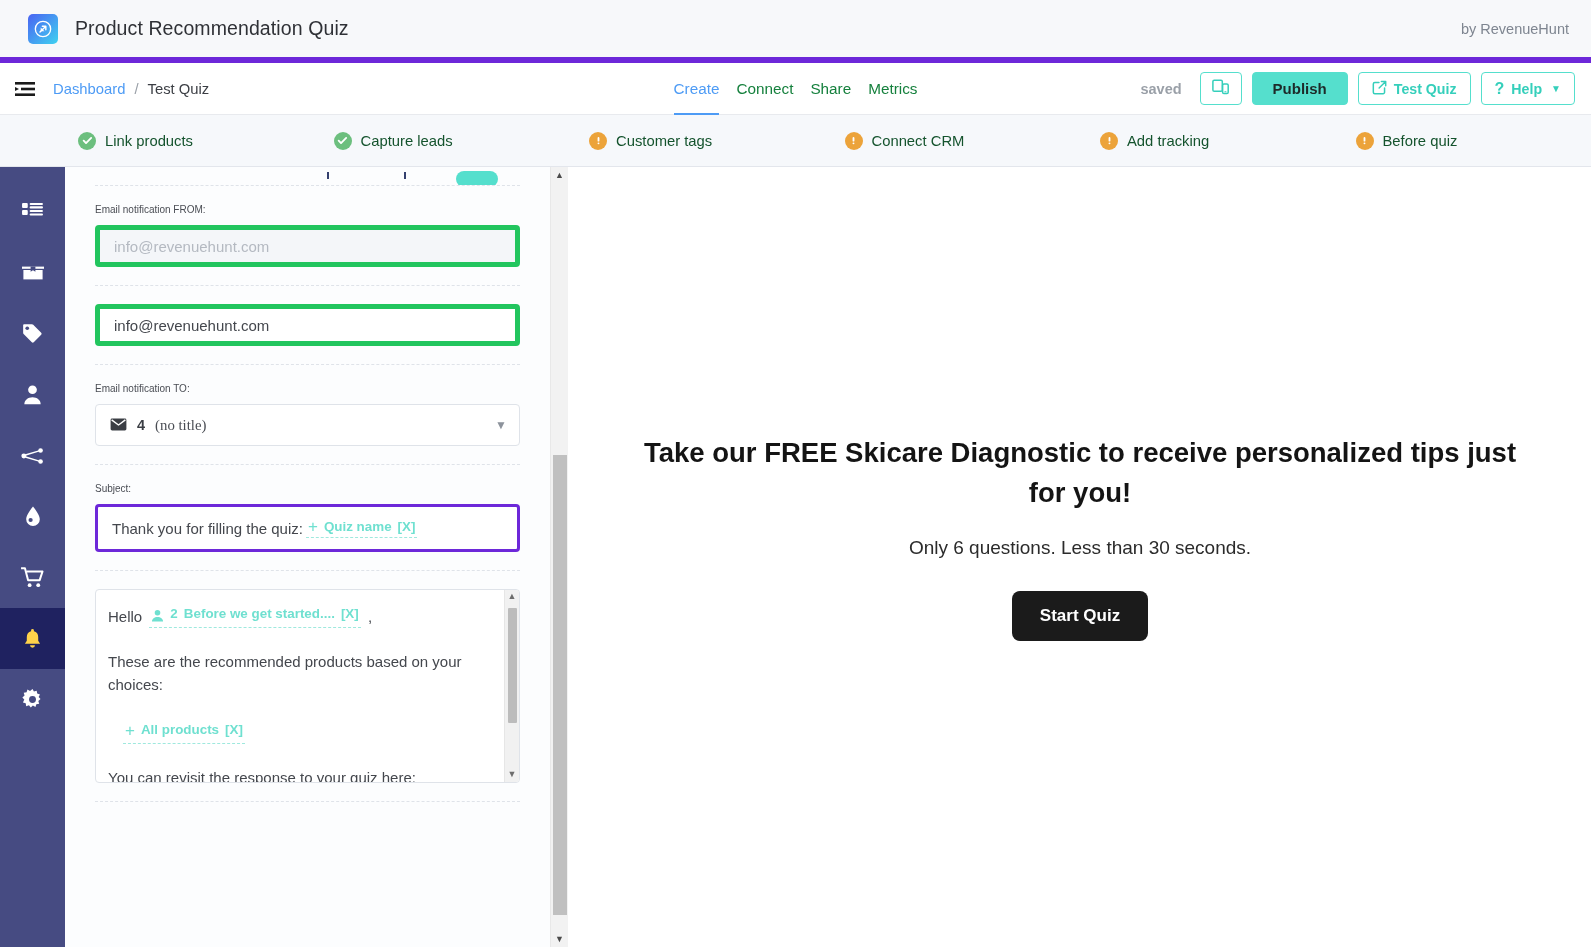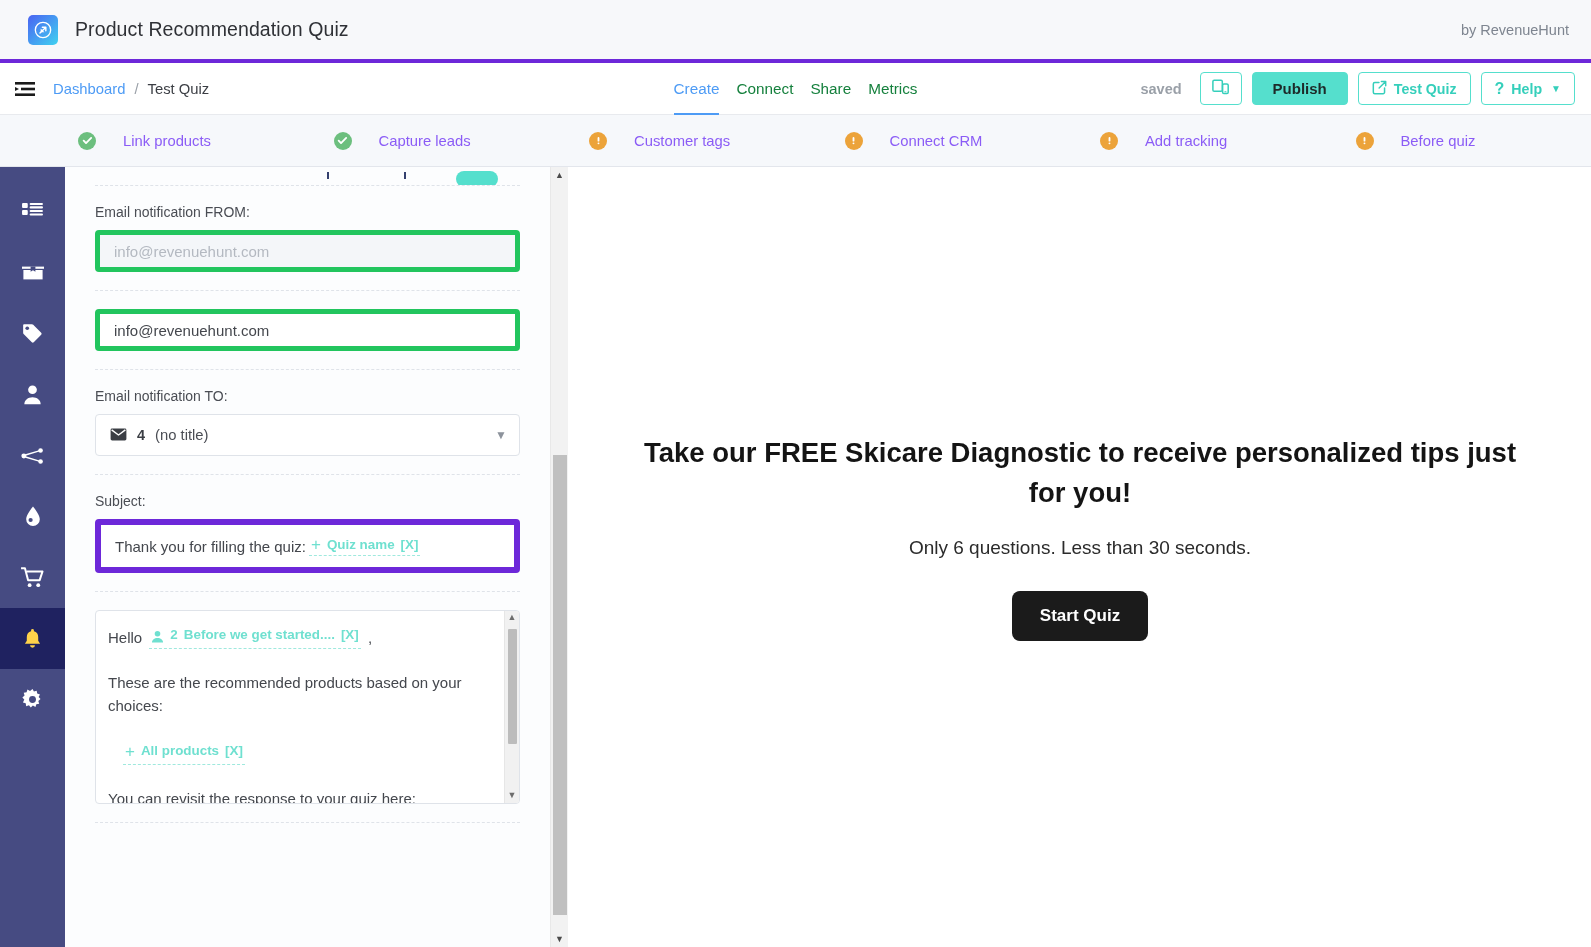--- a/index.html
+++ b/index.html
@@ -8,21 +8,21 @@
     font-family: "Liberation Sans", sans-serif;
     background: #ffffff;
     overflow: hidden;
   }
   body { position: relative; }
 
   
   .brandbar {
     position: absolute; top: 0; left: 0; right: 0; height: 63px;
     background: #f7f8fa;
-    border-bottom: 4px solid #6d28d9;
+    border-bottom: 6px solid #6d28d9;
     display: flex; align-items: center;
     padding: 0 22px 0 28px;
   }
   .brand-logo {
     width: 30px; height: 30px; border-radius: 5px;
     background: linear-gradient(135deg, #4a63f2 0%, #3fd2f0 100%);
     display: flex; align-items: center; justify-content: center;
     flex: 0 0 auto;
   }
   .brand-title {
@@ -75,22 +75,22 @@
   .chev-sm { font-size: 10px; color: #35cfbb; margin-left: 2px; }
 
   
   .checkbar {
     position: absolute; top: 115px; left: 0; right: 0; height: 52px;
     background: #f6f8fb;
     border-bottom: 1px solid #e3e6ec;
     display: flex; align-items: center;
   }
   .check-item {
-    display: flex; align-items: center; gap: 27px;
-    font-size: 14.8px; color: #8b5cf6;
+    display: flex; align-items: center; gap: 9px;
+    font-size: 14.8px; color: #14532d;
     flex: 1 1 0; padding-left: 20px;
   }
   .check-item:first-child { padding-left: 78px; }
   .badge-ico {
     width: 18px; height: 18px; border-radius: 50%;
     display: flex; align-items: center; justify-content: center;
     flex: 0 0 auto;
   }
   .badge-done { background: #6cbf7e; }
   .badge-warn { background: #eca33a; }
@@ -122,39 +122,39 @@
     height: 18px; position: relative; overflow: hidden;
   }
   .cut-dot { position: absolute; top: 5px; width: 2px; height: 7px; background: #34406e; }
   .cut-pill {
     position: absolute; top: 4px; right: 22px; width: 42px; height: 16px;
     border-radius: 8px; background: #55dfcd;
   }
   .divider { border-top: 1px dashed #dfe3e9; margin: 0; }
   .field { padding: 18px 0 18px; }
   .field-label {
-    font-size: 14px; color: #4a4d54; margin-bottom: 10px;
+    font-size: 10px; color: #4a4d54; margin-bottom: 10px;
   }
   .inputbox {
     height: 42px; border: 5px solid #22c55e; border-radius: 4px;
     background: #ffffff; display: flex; align-items: center;
     padding: 0 14px; font-size: 15px; color: #44474d;
   }
   .inputbox.disabled { background: #f4f6f9; color: #b4b9c1; }
   .selectbox {
     height: 42px; border: 1px solid #dfe3e9; border-radius: 4px;
     background: #ffffff; display: flex; align-items: center;
     padding: 0 12px 0 14px; font-size: 15px; color: #44474d; gap: 10px;
   }
   .sel-count { font-weight: 700; color: #3b3e44; font-size: 14.5px; }
-  .sel-title { color: #4a4d54; font-size: 14.8px; }
+  .sel-title { color: #4a4d54; font-size: 14.8px; font-family: Liberation Serif, serif; }
   .sel-chev { margin-left: auto; color: #8d939c; font-size: 12px; }
 
   .subjectbox {
-    min-height: 44px; border: 6px solid #6d28d9; border-radius: 4px;
+    min-height: 44px; border: 3px solid #6d28d9; border-radius: 4px;
     background: #fff; padding: 11px 14px; display: flex;
     align-items: center; flex-wrap: wrap; font-size: 15px; color: #44474d;
   }
   .token {
     display: inline-flex; align-items: center; gap: 6px;
     color: #6fe0d0; font-weight: 700; font-size: 13.4px;
     border-bottom: 1px dashed #9fe9de;
     padding: 0 2px 2px; margin: 0 3px;
   }
   .token .plus { font-size: 17px; font-weight: 400; line-height: 1; }

